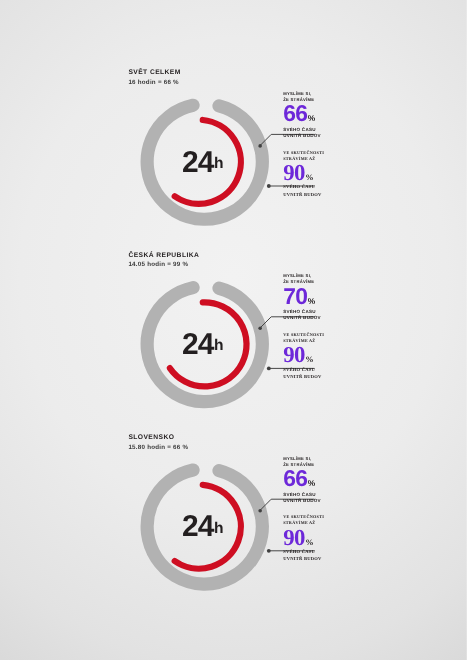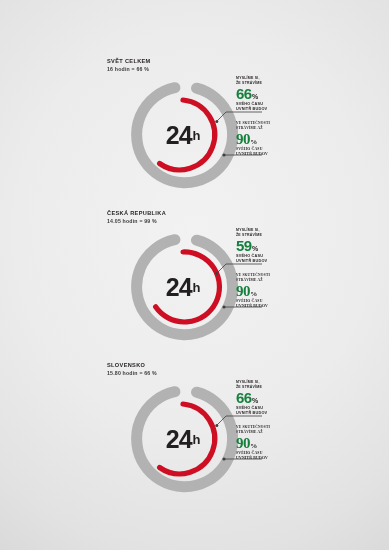--- a/index.html
+++ b/index.html
@@ -48,21 +48,21 @@
     font-weight: bold;
     letter-spacing: 0.2px;
     color: #3a3a3a;
     line-height: 1.35;
     margin-top: 1.5px;
     white-space: nowrap;
   }
 
   .donut {
     position: absolute;
-    left: 126px;
+    left: 112px;
     top: 30px;
     width: 114px;
     height: 114px;
   }
   .donut svg { display: block; }
 
   .center-label {
     position: absolute;
     left: 0;
     top: 0;
@@ -109,24 +109,24 @@
     text-transform: uppercase;
   }
   .cal-value {
     display: flex;
     align-items: baseline;
     line-height: 1;
     margin-top: 0.5px;
     margin-bottom: 0.5px;
   }
   .cal-num {
-    font-size: 15px;
+    font-size: 19px;
     font-weight: bold;
     letter-spacing: -0.6px;
-    color: #15803d;
+    color: #6d28d9;
     line-height: 0.95;
   }
   .cal-pct {
     font-size: 7px;
     font-weight: bold;
     color: #231f20;
     margin-left: 0.5px;
   }
   .cal-bottom {
     font-size: 3.8px;
@@ -230,21 +230,21 @@
           <line x1="2" y1="4" x2="40" y2="4" stroke="#404040" stroke-width="0.8"></line>
           <circle cx="2" cy="4" r="1.6" fill="#404040"></circle>
         </svg>
     </div>
 
     <div class="callouts">
       <div class="callout">
         <div class="cal-top">MYSLÍME SI,</div>
         <div class="cal-top">ŽE STRÁVÍME</div>
         <div class="cal-value">
-          <span class="cal-num">59</span>
+          <span class="cal-num">70</span>
           <span class="cal-pct">%</span>
         </div>
         <div class="cal-bottom">SVÉHO ČASU</div>
         <div class="cal-bottom">UVNITŘ BUDOV</div>
       </div>
       <div class="callout second">
         <div class="cal-top">VE SKUTEČNOSTI</div>
         <div class="cal-top">STRÁVÍME AŽ</div>
         <div class="cal-value">
           <span class="cal-num">90</span>

